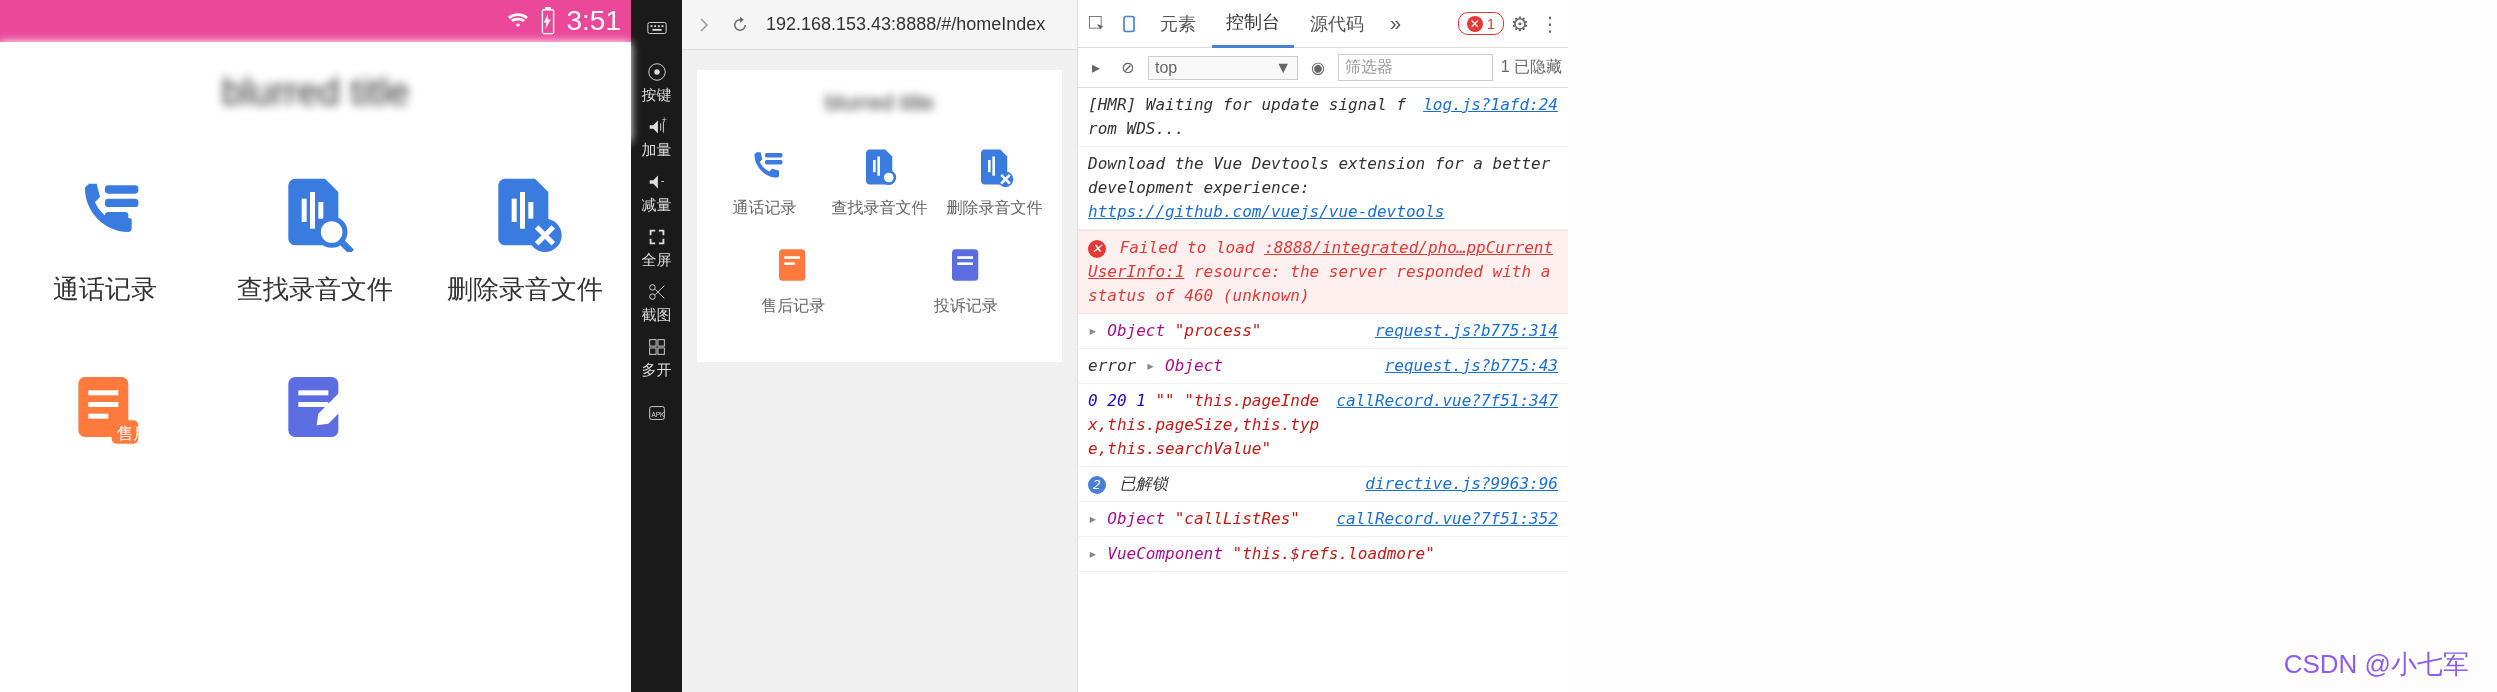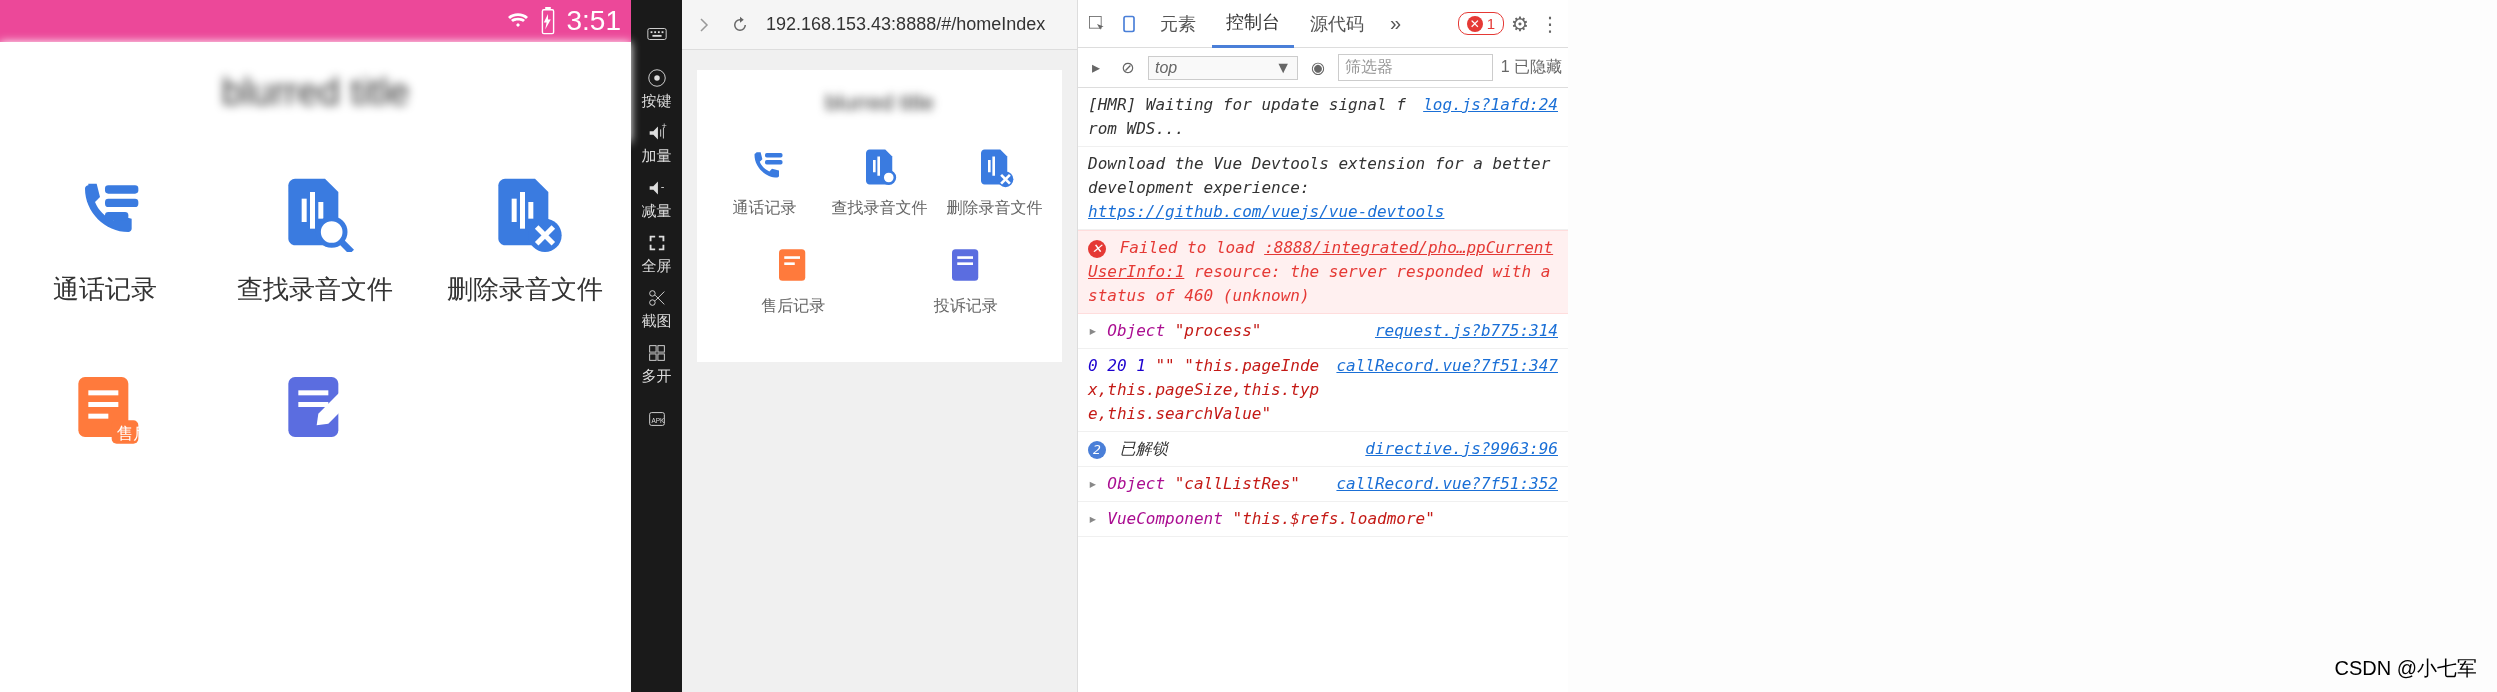--- a/index.html
+++ b/index.html
@@ -74,21 +74,20 @@
     }
 
     
     .toolbar-strip {
       width: 51px;
       height: 100%;
       background: #1a1a1a;
       display: flex;
       flex-direction: column;
       align-items: center;
-      padding-top: 6px;
     }
     .toolbar-btn {
       width: 51px;
       height: 55px;
       display: flex;
       flex-direction: column;
       align-items: center;
       justify-content: center;
       color: #ddd;
       cursor: pointer;
@@ -246,21 +245,20 @@
     .dt-context {
       flex: 0 0 150px;
       font-size: 16px;
       color: #666;
       padding: 2px 6px;
       border: 1px solid #ccc;
       background: #f9f9f9;
       display: flex;
       justify-content: space-between;
       align-items: center;
-      font-style: italic;
     }
     .dt-eye {
       color: #666;
     }
     .dt-filter-input {
       flex: 1;
       font-size: 16px;
       color: #999;
       border: 1px solid #ccc;
       padding: 2px 6px;
@@ -332,23 +330,23 @@
     
     .right-pad {
       flex: 1;
       height: 100%;
       background: #fdfdfd;
       position: relative;
     }
     .csdn-mark {
       position: absolute;
       bottom: 10px;
-      right: 20px;
-      font-size: 20px;
-      color: #000000;
+      right: 28px;
+      font-size: 26px;
+      color: #8b5cf6;
     }
 
     
     .big-icon { width: 80px; height: 80px; }
     .mid-icon { width: 42px; height: 42px; }
   </style>
 </head>
 <body>
 
 <div class="phone-left">
@@ -621,20 +619,27 @@
     </div>
     <div class="dt-row info">
       <div class="dt-msg">
         <span class="dt-arrow">▸</span> <span class="dt-kw">Object</span>
         <span class="dt-string">"process"</span>
       </div>
       <div class="dt-src">request.js?b775:314</div>
     </div>
     <div class="dt-row info">
       <div class="dt-msg">
+        <span>error</span>
+        <span class="dt-arrow">▸</span> <span class="dt-kw">Object</span>
+      </div>
+      <div class="dt-src">request.js?b775:43</div>
+    </div>
+    <div class="dt-row info">
+      <div class="dt-msg">
         <span class="dt-num">0 20 1</span>
         <span class="dt-string">""</span>
         <span class="dt-string">"this.pageIndex,this.pageSize,this.type,this.searchValue"</span>
       </div>
       <div class="dt-src">callRecord.vue?7f51:347</div>
     </div>
     <div class="dt-row info">
       <div class="dt-msg">
         <span class="dt-info-icon">2</span>
         <span>已解锁</span>

